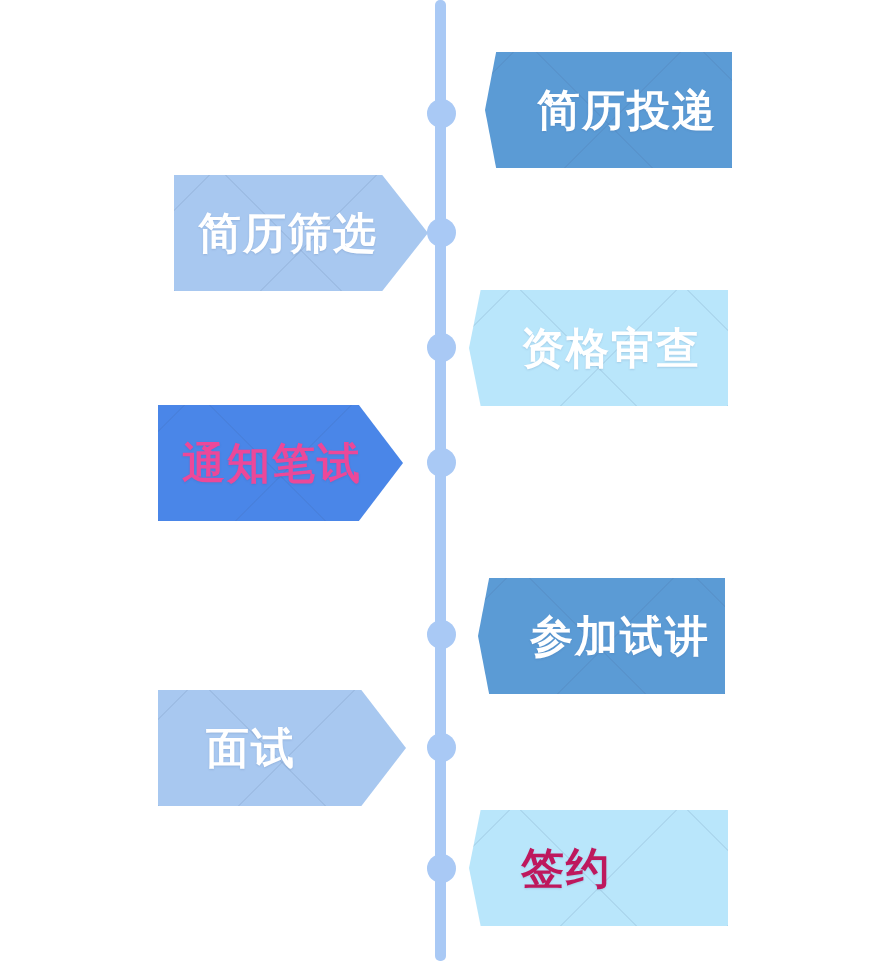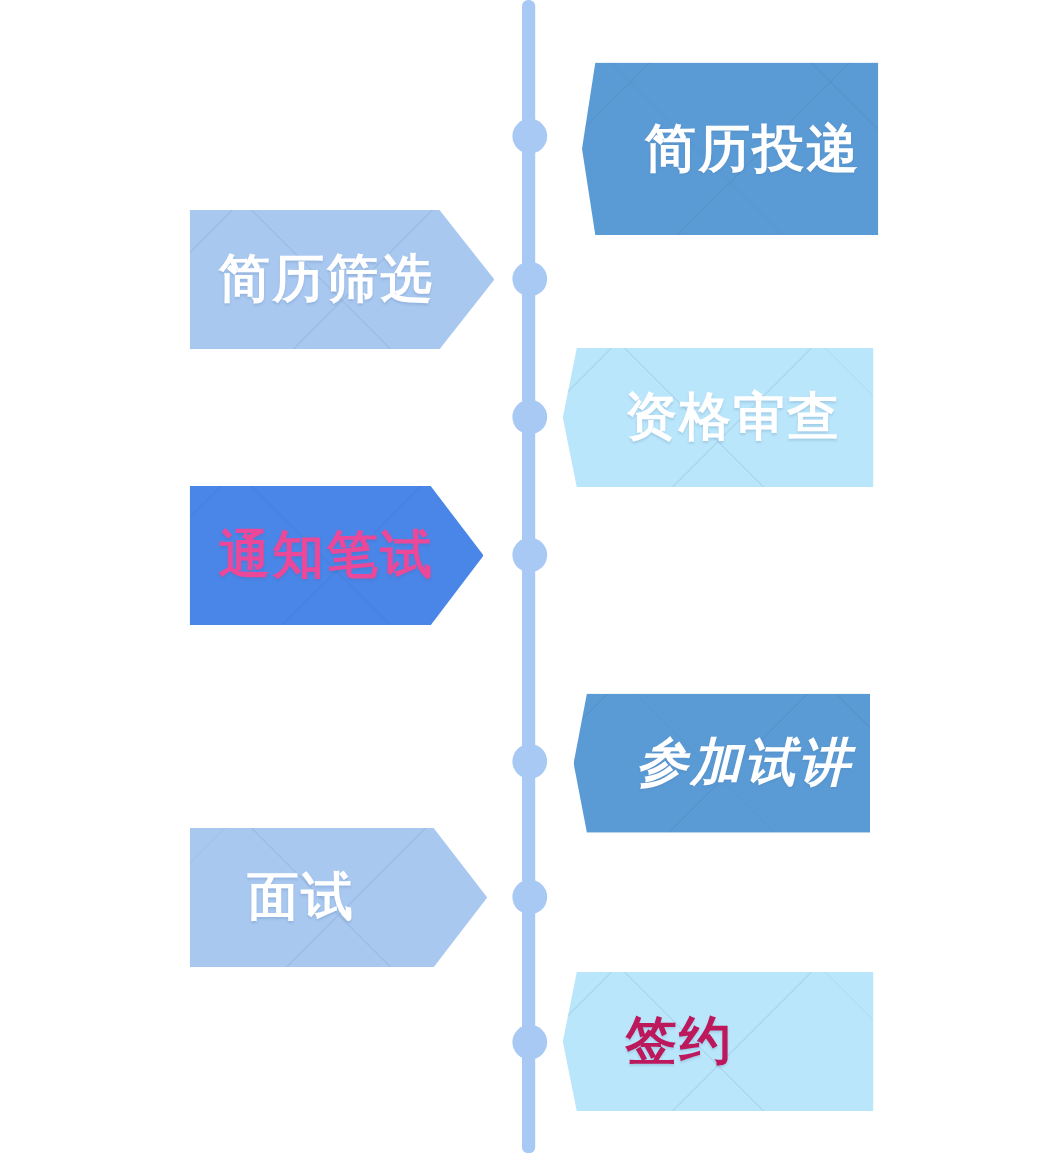--- a/index.html
+++ b/index.html
@@ -86,45 +86,45 @@
   <div class="spine" style="background: rgb(169, 201, 245);"></div>
 
   <div class="node" style="top: 113px; background: rgb(169, 201, 245);"></div>
   <div class="node" style="top: 232px; background: rgb(169, 201, 245);"></div>
   <div class="node" style="top: 347px; background: rgb(169, 201, 245);"></div>
   <div class="node" style="top: 462px; background: rgb(169, 201, 245);"></div>
   <div class="node" style="top: 634px; background: rgb(169, 201, 245);"></div>
   <div class="node" style="top: 747px; background: rgb(169, 201, 245);"></div>
   <div class="node" style="top: 868px; background: rgb(169, 201, 245);"></div>
 
-  <div class="banner right" style="left:485px;top:52px;width:247px;height:144px;">
+  <div class="banner right" style="left:485px;top:52px;width:247px;height:116px;">
     <div class="face" style="background: rgb(91, 155, 213);"></div>
     <div class="tex"></div>
     <span class="label" style="color: rgb(255, 255, 255);">简历投递</span>
   </div>
 
-  <div class="banner left" style="left:158px;top:175px;width:254px;height:116px;">
+  <div class="banner left" style="left:174px;top:175px;width:254px;height:116px;">
     <div class="face" style="background: rgb(168, 200, 240);"></div>
     <div class="tex"></div>
     <span class="label" style="color: rgb(255, 255, 255);">简历筛选</span>
   </div>
 
   <div class="banner right" style="left:469px;top:290px;width:259px;height:116px;">
     <div class="face" style="background: rgb(185, 230, 251);"></div>
     <div class="tex"></div>
     <span class="label" style="color: rgb(255, 255, 255);">资格审查</span>
   </div>
 
   <div class="banner left" style="left:158px;top:405px;width:245px;height:116px;">
     <div class="face" style="background: rgb(74, 134, 232);"></div>
     <div class="tex"></div>
     <span class="label" style="color: #ec4899;">通知笔试</span>
   </div>
 
-  <div class="banner right" style="left:478px;top:578px;width:247px;height:116px;font-style:italic;">
+  <div class="banner right" style="left:478px;top:578px;width:247px;height:116px;">
     <div class="face" style="background: rgb(91, 155, 213);"></div>
     <div class="tex"></div>
     <span class="label" style="color: rgb(255, 255, 255);">参加试讲</span>
   </div>
 
   <div class="banner left narrow" style="left:158px;top:690px;width:248px;height:116px;">
     <div class="face" style="background: rgb(168, 200, 240);"></div>
     <div class="tex"></div>
     <span class="label" style="color: rgb(255, 255, 255);">面试</span>
   </div>

